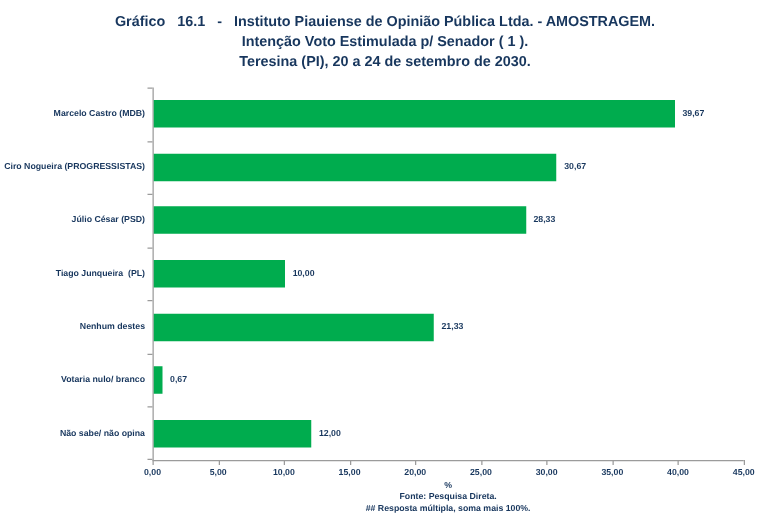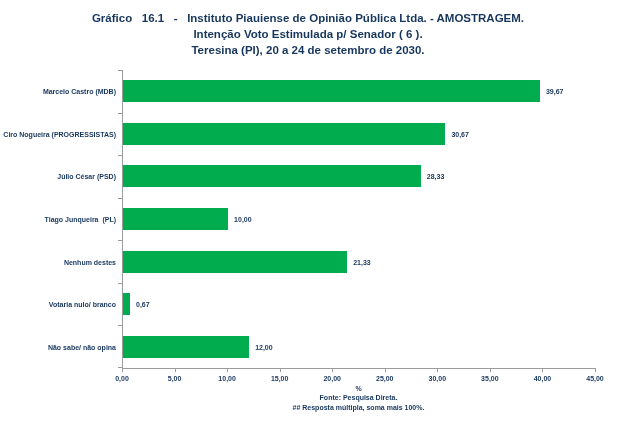--- a/index.html
+++ b/index.html
@@ -63,21 +63,21 @@
     text-align:center; font-size:7px; font-weight:bold; color:#17365D;
   }
 </style>
 </head>
 <body>
 
 <div class="page">
 
   <div class="title-block">
     <div class="title-line">Gráfico   16.1   -   Instituto Piauiense de Opinião Pública Ltda. - AMOSTRAGEM.</div>
-    <div class="title-line">Intenção Voto Estimulada p/ Senador ( 6 ).</div>
+    <div class="title-line">Intenção Voto Estimulada p/ Senador ( 1 ).</div>
     <div class="title-line">Teresina (PI), 20 a 24 de setembro de 2030.</div>
   </div>
 
   <div class="plot">
     <div class="axis-y"></div>
     <div class="axis-x"></div>
   <div class="cat-label" style="top: 21.2857px;">Marcelo Castro (MDB)</div>
       <div class="bar" style="top: 10.2857px; width: 416.976px; background: rgb(0, 172, 78);"></div>
       <div class="val-label" style="top: 21.2857px; left: 423.976px;">39,67</div>
       <div class="cat-label" style="top: 63.8571px;">Ciro Nogueira (PROGRESSISTAS)</div>

